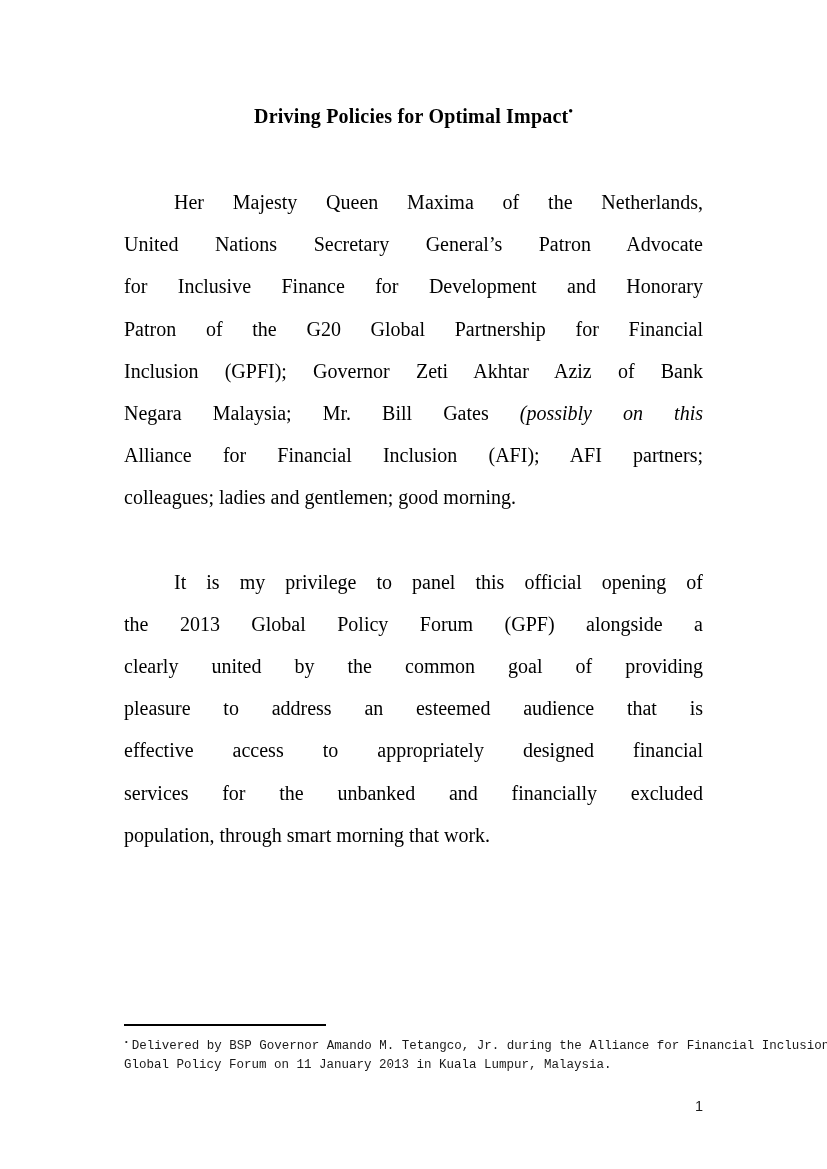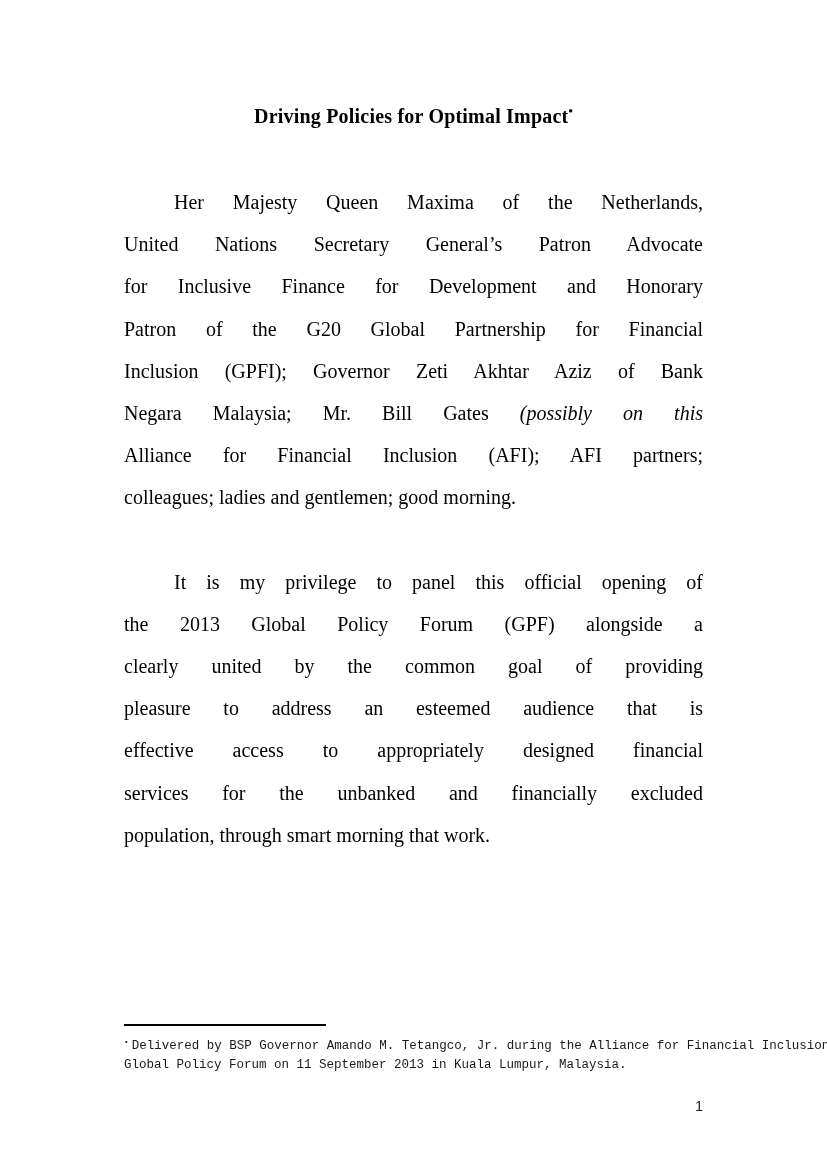--- a/index.html
+++ b/index.html
@@ -104,18 +104,18 @@
         <div class="line just"><span>pleasure to address an esteemed audience that is</span></div>
         <div class="line just"><span>effective access to appropriately designed financial</span></div>
         <div class="line just"><span>services for the unbanked and financially excluded</span></div>
         <div class="line"><span>population, through smart morning that work.</span></div>
       </div>
     </div>
 
   <div class="footnote">
     <div class="fn-sep"></div>
     <div class="fn-line"><sup class="fn-marker">•</sup><span>Delivered by BSP Governor Amando M. Tetangco, Jr. during the Alliance for Financial Inclusion</span></div>
-    <div class="fn-line"><span>Global Policy Forum on 11 September 2013 in Kuala Lumpur, Malaysia.</span></div>
+    <div class="fn-line"><span>Global Policy Forum on 11 January 2013 in Kuala Lumpur, Malaysia.</span></div>
   </div>
 
   <div class="page-number">1</div>
 
 </div>
 
 </body></html>

